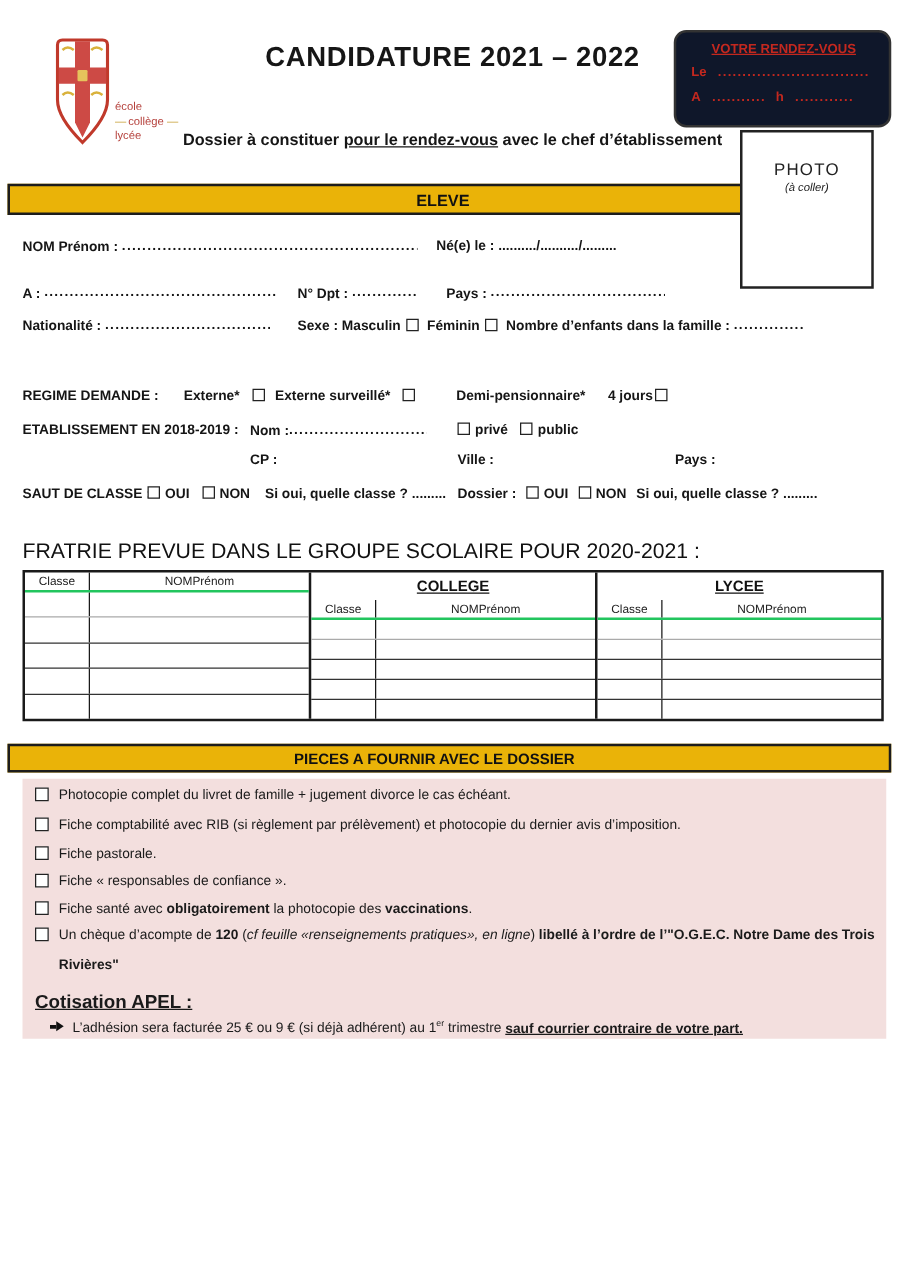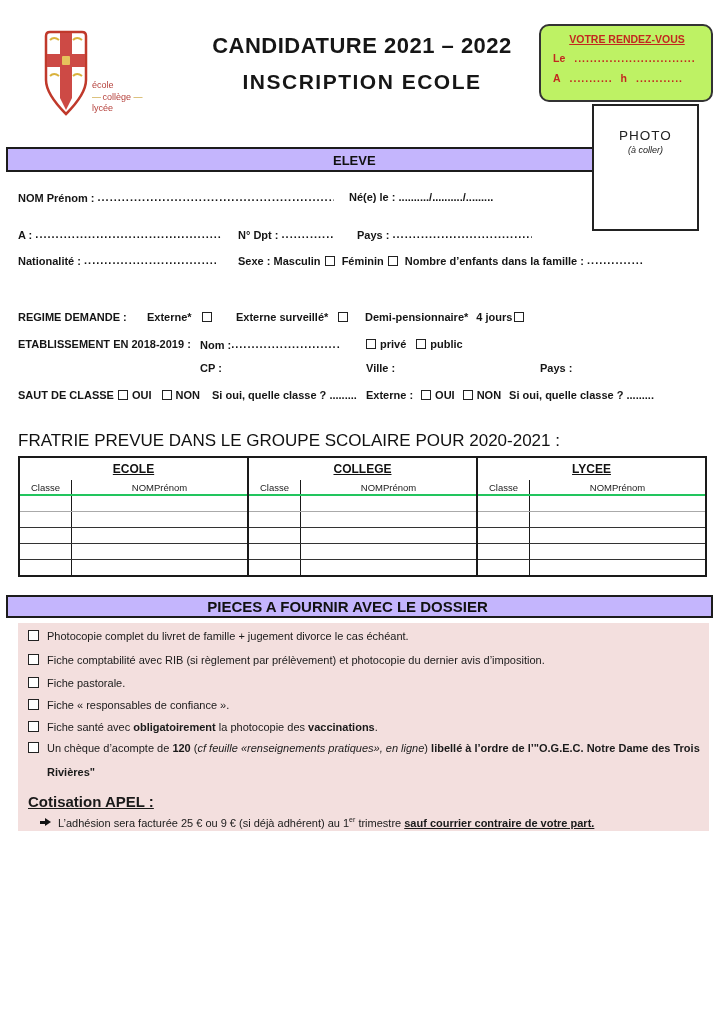--- a/index.html
+++ b/index.html
@@ -10,34 +10,34 @@
   .u{text-decoration:underline;}
   .i{font-style:italic;}
   
   .title1{top:33px;left:0;width:724px;text-align:center;font-size:22px;font-weight:bold;letter-spacing:.5px;color:#161616;}
   .title2{top:70px;left:0;width:724px;text-align:center;font-size:21px;font-weight:bold;letter-spacing:1.5px;color:#161616;}
   .subtitle{top:104px;left:0;width:724px;text-align:center;font-size:13px;font-weight:bold;color:#161616;}
   .logo{left:44px;top:30px;width:200px;height:95px;}
   .logo-text{position:absolute;left:48px;top:50px;font-size:9px;color:#b5413c;line-height:11.5px;white-space:nowrap;}
   .logo-text .dash{color:#c9a13a;letter-spacing:-1px;}
   
-  .rdv{left:539px;top:24px;width:174px;height:78px;background:#bef264;border:2px solid #333;border-radius:10px;
+  .rdv{left:539px;top:24px;width:174px;height:78px;background:#0f172a;border:2px solid #333;border-radius:10px;
        box-sizing:border-box;color:#c3281f;font-weight:bold;font-size:10.5px;padding:7px 10px 0 12px;}
   .rdv-title{text-align:center;text-decoration:underline;margin-bottom:4px;}
   .rdv-row{display:flex;align-items:baseline;gap:9px;margin-top:7px;}
   
   .photo{left:592px;top:104px;width:107px;height:127px;background:#fff;border:2px solid #222;box-sizing:border-box;
          text-align:center;z-index:5;}
   .photo-label{margin-top:22px;font-size:13.5px;letter-spacing:1px;color:#222;}
   .photo-note{font-size:9px;font-style:italic;margin-top:2px;color:#222;}
   
-  .banner{background:#c4b5fd;border:2px solid #1c1c1c;box-sizing:border-box;font-weight:bold;color:#111;}
+  .banner{background:#eab308;border:2px solid #1c1c1c;box-sizing:border-box;font-weight:bold;color:#111;}
   .banner-eleve{left:6px;top:147px;width:588px;height:25px;font-size:13px;z-index:1;}
   .banner-eleve .lbl{position:absolute;left:325px;top:4px;}
-  .banner-pieces{left:6px;top:595px;width:707px;height:23px;font-size:15px;display:flex;align-items:center;
+  .banner-pieces{left:6px;top:595px;width:707px;height:23px;font-size:12px;display:flex;align-items:center;
                  justify-content:center;padding-right:24px;}
   
   .fl{position:absolute;font-weight:bold;font-size:11px;white-space:nowrap;color:#151515;}
   .cb{display:inline-block;width:10px;height:10px;border:1.5px solid #222;background:#fff;vertical-align:-1px;
       box-sizing:border-box;margin:0 4px 0 4px;}
   .dots{display:inline-block;overflow:hidden;white-space:nowrap;vertical-align:bottom;height:13px;line-height:13px;
         letter-spacing:1px;}
   
   .fratrie-head{left:18px;top:431px;font-size:17px;font-weight:normal;}
   .ftable{left:18px;top:456px;width:689px;height:121px;border:2px solid #1a1a1a;display:flex;box-sizing:border-box;}
@@ -81,21 +81,21 @@
       <path d="M29 46 q4 -4 9 0" stroke="#d9b23c" stroke-width="2" fill="none"></path>
     </svg>
     <div class="logo-text">
       <div><span>école</span></div>
       <div><span class="dash">—</span> <span>collège</span> <span class="dash">—</span></div>
       <div>lycée</div>
     </div>
   </div>
 
   <div class="abs title1">CANDIDATURE 2021 – 2022</div>
-  <div class="abs title2">INSCRIPTION ECOLE</div>
+  <div class="abs subtitle"><span>Dossier à constituer </span><span class="u">pour le rendez-vous</span><span> avec le chef d’établissement</span></div>
 
   <div class="abs rdv">
     <div class="rdv-title">VOTRE RENDEZ-VOUS</div>
     <div class="rdv-row">
         <span>Le</span>
         <span class="dots" style="width:122px">........................................................................................................................................................................................</span>
       </div>
     <div class="rdv-row">
         <span>A</span>
         <span class="dots" style="width:42px">........................................................................................................................................................................................</span>
@@ -118,42 +118,39 @@
 
   <span class="fl" style="left:18px;top:228px"><span>A :</span> <span class="dots" style="width:186px">........................................................................................................................................................................................</span></span>
   <span class="fl" style="left:238px;top:228px"><span>N° Dpt :</span> <span class="dots" style="width:52px">........................................................................................................................................................................................</span></span>
   <span class="fl" style="left:357px;top:228px"><span>Pays :</span> <span class="dots" style="width:140px">........................................................................................................................................................................................</span></span>
 
   <span class="fl" style="left:18px;top:254px"><span>Nationalité :</span> <span class="dots" style="width:132px">........................................................................................................................................................................................</span></span>
   <span class="fl" style="left:238px;top:254px"><span>Sexe :</span>&nbsp;<span>Masculin</span><span class="cb"></span>&nbsp;<span>Féminin</span><span class="cb"></span>&nbsp;<span>Nombre d’enfants dans la famille :</span> <span class="dots" style="width:56px">........................................................................................................................................................................................</span></span>
 
   <span class="fl" style="left:18px;top:311px">REGIME DEMANDE :</span>
   <span class="fl" style="left:147px;top:311px"><span>Externe*</span><span class="cb" style="margin-left:10px"></span></span>
-  <span class="fl" style="left:236px;top:311px"><span>Externe surveillé*</span><span class="cb" style="margin-left:10px"></span></span>
-  <span class="fl" style="left:365px;top:311px"><span>Demi-pensionnaire*</span><span style="margin-left:8px">4 jours</span><span class="cb" style="margin-left:2px"></span></span>
+  <span class="fl" style="left:220px;top:311px"><span>Externe surveillé*</span><span class="cb" style="margin-left:10px"></span></span>
+  <span class="fl" style="left:365px;top:311px"><span>Demi-pensionnaire*</span><span style="margin-left:18px">4 jours</span><span class="cb" style="margin-left:2px"></span></span>
 
   <span class="fl" style="left:18px;top:338px">ETABLISSEMENT EN 2018-2019 :</span>
   <span class="fl" style="left:200px;top:338px"><span>Nom :</span><span class="dots" style="width:110px">........................................................................................................................................................................................</span></span>
   <span class="fl" style="left:366px;top:338px"><span class="cb" style="margin-left:0"></span><span>privé</span><span class="cb" style="margin-left:10px"></span><span>public</span></span>
 
   <span class="fl" style="left:200px;top:362px">CP :</span>
   <span class="fl" style="left:366px;top:362px">Ville :</span>
   <span class="fl" style="left:540px;top:362px">Pays :</span>
 
   <span class="fl" style="left:18px;top:389px">SAUT DE CLASSE :</span>
   <span class="fl" style="left:118px;top:389px"><span class="cb" style="margin-left:0"></span><span>OUI</span><span class="cb" style="margin-left:10px"></span><span>NON</span><span style="margin-left:12px">Si oui, quelle classe ? .........</span></span>
-  <span class="fl" style="left:366px;top:389px"><span>Externe :</span><span class="cb" style="margin-left:8px"></span><span>OUI</span><span class="cb" style="margin-left:8px"></span><span>NON</span><span style="margin-left:8px">Si oui, quelle classe ? .........</span></span>
+  <span class="fl" style="left:366px;top:389px"><span>Dossier :</span><span class="cb" style="margin-left:8px"></span><span>OUI</span><span class="cb" style="margin-left:8px"></span><span>NON</span><span style="margin-left:8px">Si oui, quelle classe ? .........</span></span>
 
   <span class="abs fratrie-head">FRATRIE PREVUE DANS LE GROUPE SCOLAIRE POUR 2020-2021 :</span>
 
   <div class="abs ftable">
     <div class="fsec">
-      <div class="fsec-head">
-          <span>ECOLE</span>
-        </div>
       <div class="fcol-head">
         <div class="fclasse">Classe</div>
         <div class="fwide">
             <span>NOM</span>
             <span>Prénom</span>
           </div>
       </div>
       <div class="frow">
           <div class="fclasse"></div>
           <div class="fwide"></div>

